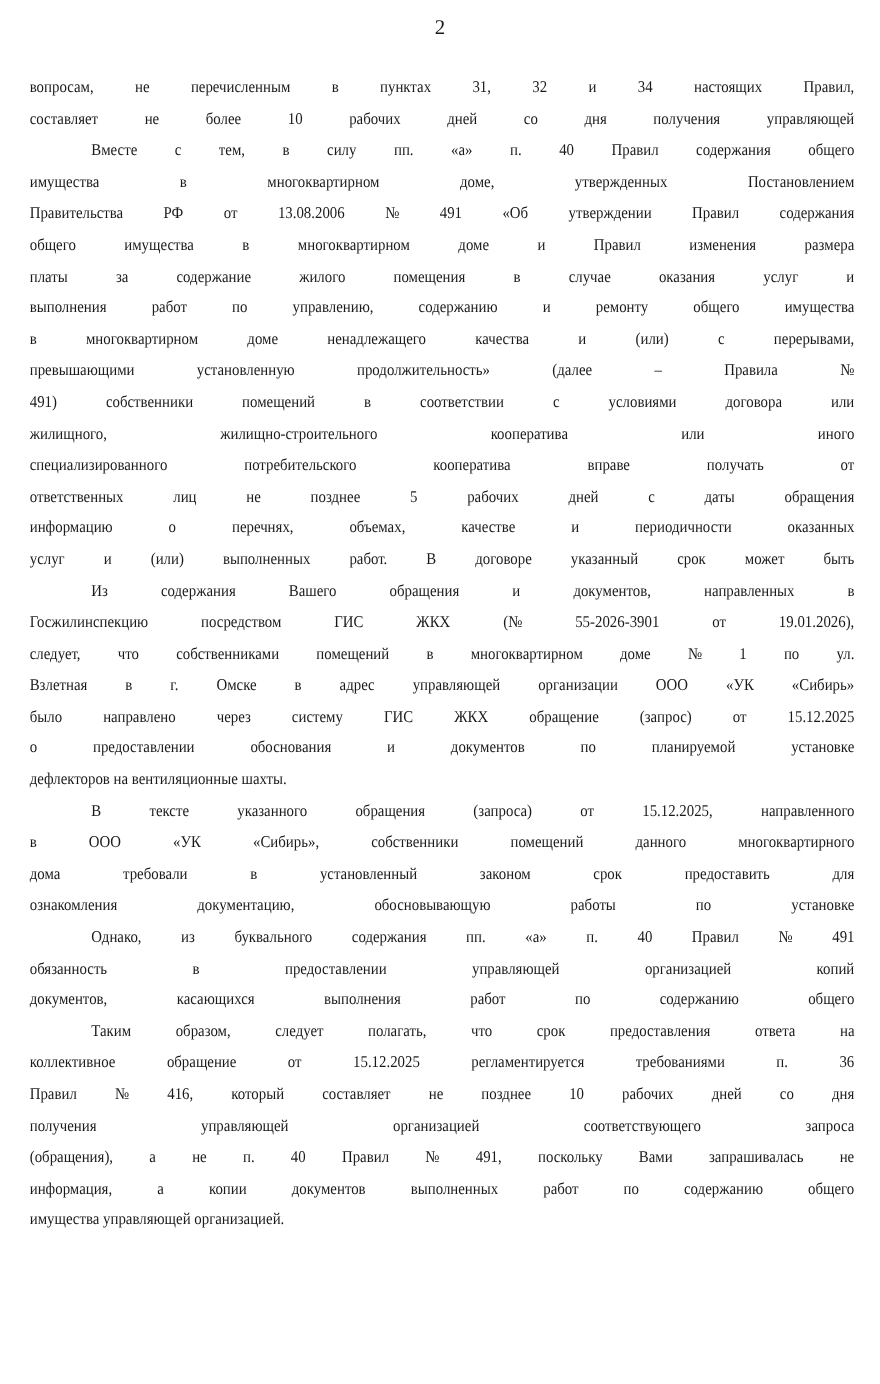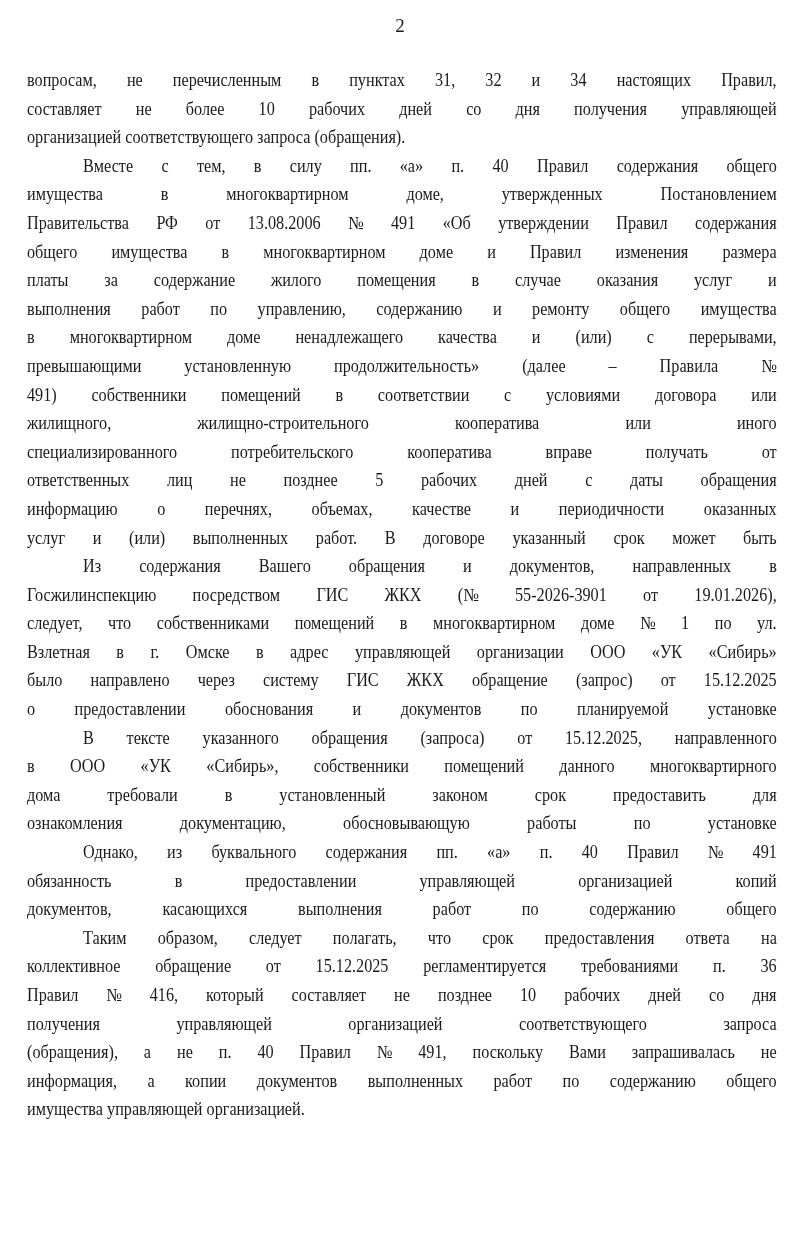--- a/index.html
+++ b/index.html
@@ -27,21 +27,21 @@
   .text-body {
     position: absolute;
     top: 66px;
     left: 27px;
     width: 750px;
   }
   .line {
     display: block;
     height: 28.6px;
     line-height: 28.6px;
-    font-size: 18px;
+    font-size: 15px;
     white-space: nowrap;
     overflow: visible;
     position: relative;
   }
   .line .inner {
     display: inline-block;
     transform-origin: left center;
     transform: scaleX(0.9);
     white-space: nowrap;
   }
@@ -86,21 +86,20 @@
             <span>более</span>
             <span>10</span>
             <span>рабочих</span>
             <span>дней</span>
             <span>со</span>
             <span>дня</span>
             <span>получения</span>
             <span>управляющей</span>
           </span>
         </div>
-        <div class="line"><span class="inner">организацией соответствующего запроса (обращения).</span></div>
       </div>
       <div>
         <div class="line indent justify">
           <span class="inner">
             <span>Вместе</span>
             <span>с</span>
             <span>тем,</span>
             <span>в</span>
             <span>силу</span>
             <span>пп.</span>
@@ -348,20 +347,21 @@
             <span>о</span>
             <span>предоставлении</span>
             <span>обоснования</span>
             <span>и</span>
             <span>документов</span>
             <span>по</span>
             <span>планируемой</span>
             <span>установке</span>
           </span>
         </div>
+        <div class="line"><span class="inner">дефлекторов на вентиляционные шахты.</span></div>
       </div>
       <div>
         <div class="line indent justify">
           <span class="inner">
             <span>В</span>
             <span>тексте</span>
             <span>указанного</span>
             <span>обращения</span>
             <span>(запроса)</span>
             <span>от</span>

